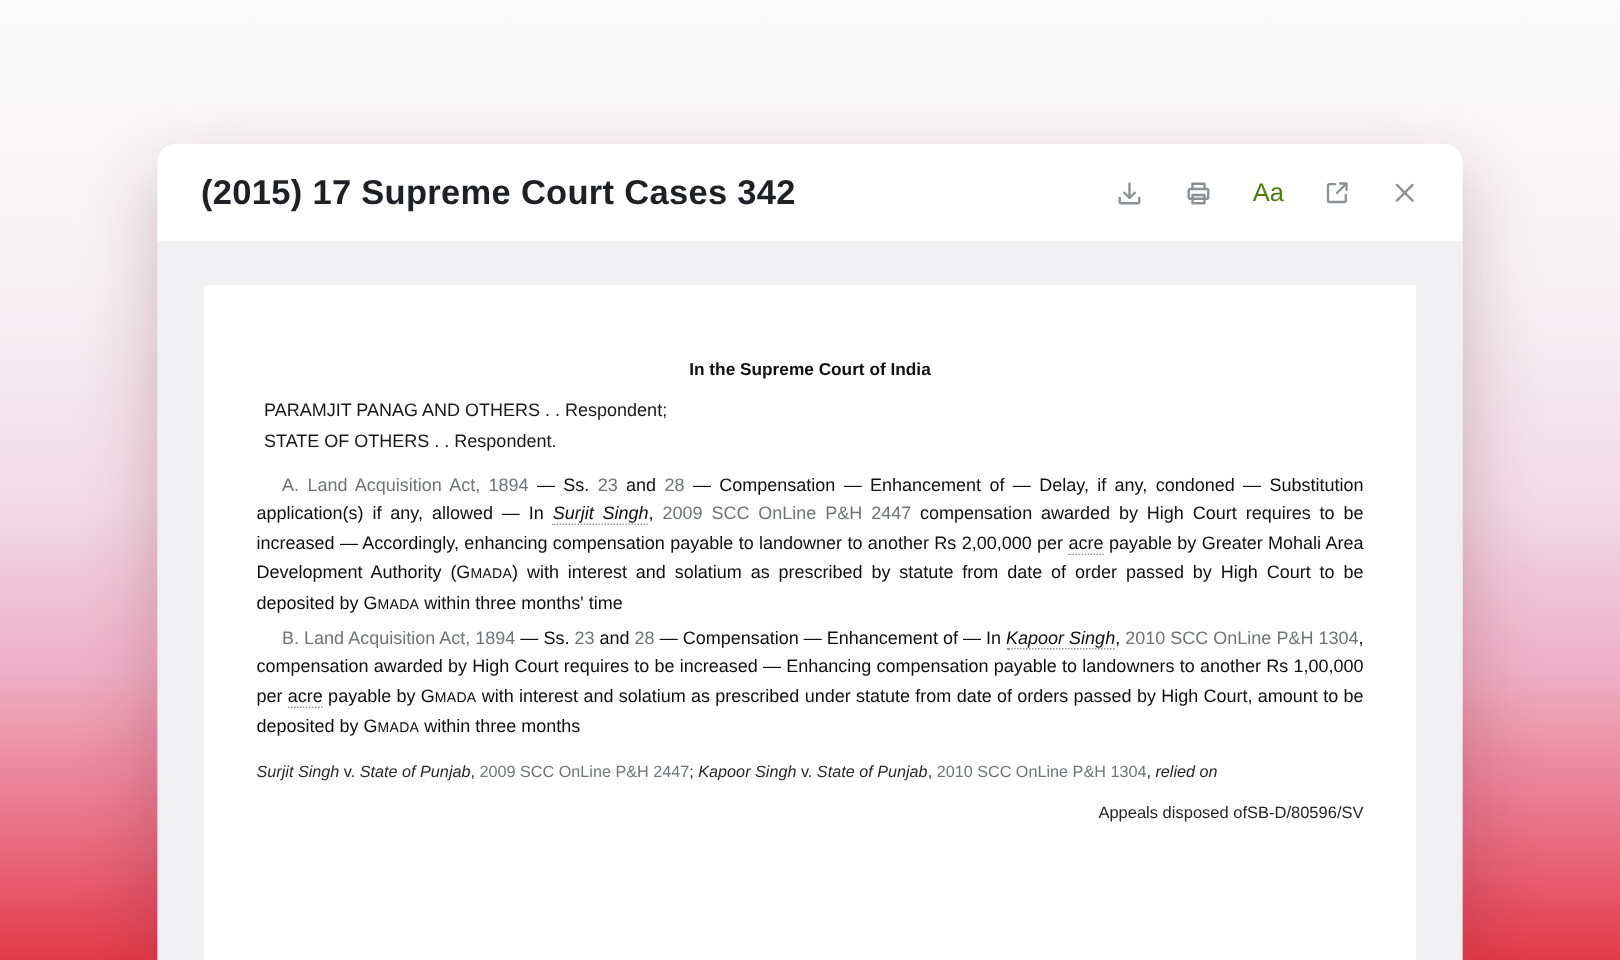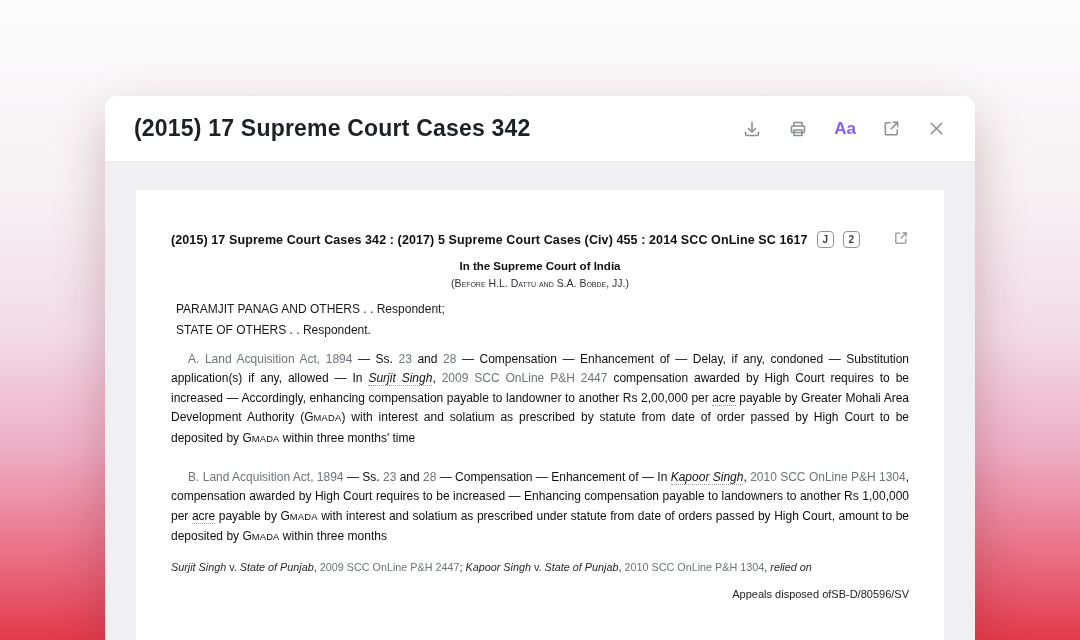--- a/index.html
+++ b/index.html
@@ -18,21 +18,21 @@
     display:flex; flex-direction:column; overflow:hidden;
   }
   .modal-header{
     flex:0 0 66px; display:flex; align-items:center;
     padding:0 29px; background:#fff; border-bottom:1px solid #ececee;
   }
   .modal-title{ font-size:23px; font-weight:600; color:#1d2025; letter-spacing:.2px; }
   .header-actions{ margin-left:auto; display:flex; align-items:center; gap:26px; color:#8b9095; }
   .icon-btn{ background:none; border:none; cursor:pointer; color:#8b9095; display:flex; align-items:center; justify-content:center; padding:0; }
   .icon-btn svg{ display:block; }
-  .aa-label{ font-size:17px; color:#8b5cf6; font-weight:700; }
+  .aa-label{ font-size:17px; color:#4d7c0f; font-weight:400; }
 
   .modal-body{ flex:1; background:#f0f0f2; padding:28px 31px 0; overflow:hidden; }
 
   
   .doc-card{ background:#fff; min-height:500px; padding:40px 35px 30px; color:#141414; }
 
   .cite-row{ display:flex; align-items:center; font-weight:700; font-size:12.5px; color:#0f0f10; }
   .cite-text{ letter-spacing:.1px; }
   .badge{
     width:17px; height:17px; margin-left:9px; border:1px solid #8f9398; border-radius:4px;
@@ -48,21 +48,21 @@
   .parties{ margin-top:13px; font-size:12px; color:#17181a; }
   .line-appellants{ padding-left:5px; }
   .line-versus{ font-style:italic; font-size:10.5px; padding-left:57px; margin-top:7px; color:#2a2b2e; }
   .line-respondent{ padding-left:5px; margin-top:7px; }
   .appeal-info{ margin-top:9px; padding-left:22px; font-size:10.8px; color:#26272a; }
 
   .headnote{
     margin-top:13px; font-size:12px; font-weight:400; line-height:19.4px;
     text-align:justify; text-indent:17px; color:#0f0f10;
   }
-  .headnote + .headnote{ margin-top:19px; }
+  .headnote + .headnote{ margin-top:3px; }
 
   .s-g{ color:#6e7478; }
   .s-i{ font-style:italic; }
   .s-id{ font-style:italic; border-bottom:1px dotted #9a9a9a; }
   .s-d{ border-bottom:1px dotted #9a9a9a; }
   .s-sc{ text-transform:uppercase; font-size:.78em; letter-spacing:.2px; }
   .s-sup{ font-size:8px; vertical-align:super; text-decoration:underline; color:#555; cursor:pointer; }
 
   .relied{ margin-top:13px; font-size:10.8px; color:#26272a; }
   .dispo-row{ display:flex; justify-content:flex-end; margin-top:15px; font-size:11px; color:#232427; }
@@ -112,37 +112,22 @@
               <path d="M15.5 4.5 4.5 15.5"></path>
           </svg>
         </span>
       </button>
     </div>
   </div>
 
   <div class="modal-body">
     <div class="doc-card">
 
-      <div class="cite-row">
-        <span class="cite-text">(2015) 17 Supreme Court Cases 342 : (2017) 5 Supreme Court Cases (Civ) 455 : 2014 SCC OnLine SC 1617</span>
-        <span class="badge">J</span>
-        <span class="badge">2</span>
-        <button class="doc-open">
-          <span>
-            <svg width="16" height="16" viewBox="0 0 20 20" fill="none" stroke="currentColor" stroke-width="1.6" stroke-linecap="round" stroke-linejoin="round">
-              <path d="M16 11.5v4a1 1 0 0 1-1 1H4.5a1 1 0 0 1-1-1V5a1 1 0 0 1 1-1h4"></path>
-                <path d="M12 3.5h4.5V8"></path>
-                <path d="M16.2 3.8 9.8 10.2"></path>
-            </svg>
-          </span>
-        </button>
-      </div>
 
       <div class="court-line">In the Supreme Court of India</div>
-      <div class="bench-line">(Before H.L. Dattu and S.A. Bobde, JJ.)</div>
 
       <div class="parties">
         <div class="line-appellants">PARAMJIT PANAG AND OTHERS . . Respondent;</div>
         <div class="line-respondent">STATE OF OTHERS . . Respondent.</div>
       </div>
 
       <p class="headnote"><span class="s-g">A. </span><span class="s-g">Land Acquisition Act, 1894</span><span> — Ss. </span><span class="s-g">23</span><span> and </span><span class="s-g">28</span><span> — Compensation — Enhancement of — Delay, if any, condoned — Substitution application(s) if any, allowed — In </span><span class="s-id">Surjit Singh</span><span>, </span><span class="s-g">2009 SCC OnLine P&amp;H 2447</span><span> compensation awarded by High Court requires to be increased — Accordingly, enhancing compensation payable to landowner to another Rs 2,00,000 per </span><span class="s-d">acre</span><span> payable by Greater Mohali Area Development Authority (G</span><span class="s-sc">mada</span><span>) with interest and solatium as prescribed by statute from date of order passed by High Court to be deposited by G</span><span class="s-sc">mada</span><span> within three months' time</span></p>
       <p class="headnote"><span class="s-g">B. </span><span class="s-g">Land Acquisition Act, 1894</span><span> — Ss. </span><span class="s-g">23</span><span> and </span><span class="s-g">28</span><span> — Compensation — Enhancement of — In </span><span class="s-id">Kapoor Singh</span><span>, </span><span class="s-g">2010 SCC OnLine P&amp;H 1304</span><span>, compensation awarded by High Court requires to be increased — Enhancing compensation payable to landowners to another Rs 1,00,000 per </span><span class="s-d">acre</span><span> payable by G</span><span class="s-sc">mada</span><span> with interest and solatium as prescribed under statute from date of orders passed by High Court, amount to be deposited by G</span><span class="s-sc">mada</span><span> within three months</span></p>
 
       <div class="relied"><span class="s-i">Surjit Singh</span><span> v. </span><span class="s-i">State of Punjab</span><span>, </span><span class="s-g">2009 SCC OnLine P&amp;H 2447</span><span>; </span><span class="s-i">Kapoor Singh</span><span> v. </span><span class="s-i">State of Punjab</span><span>, </span><span class="s-g">2010 SCC OnLine P&amp;H 1304</span><span>, </span><span class="s-i">relied on</span></div>

